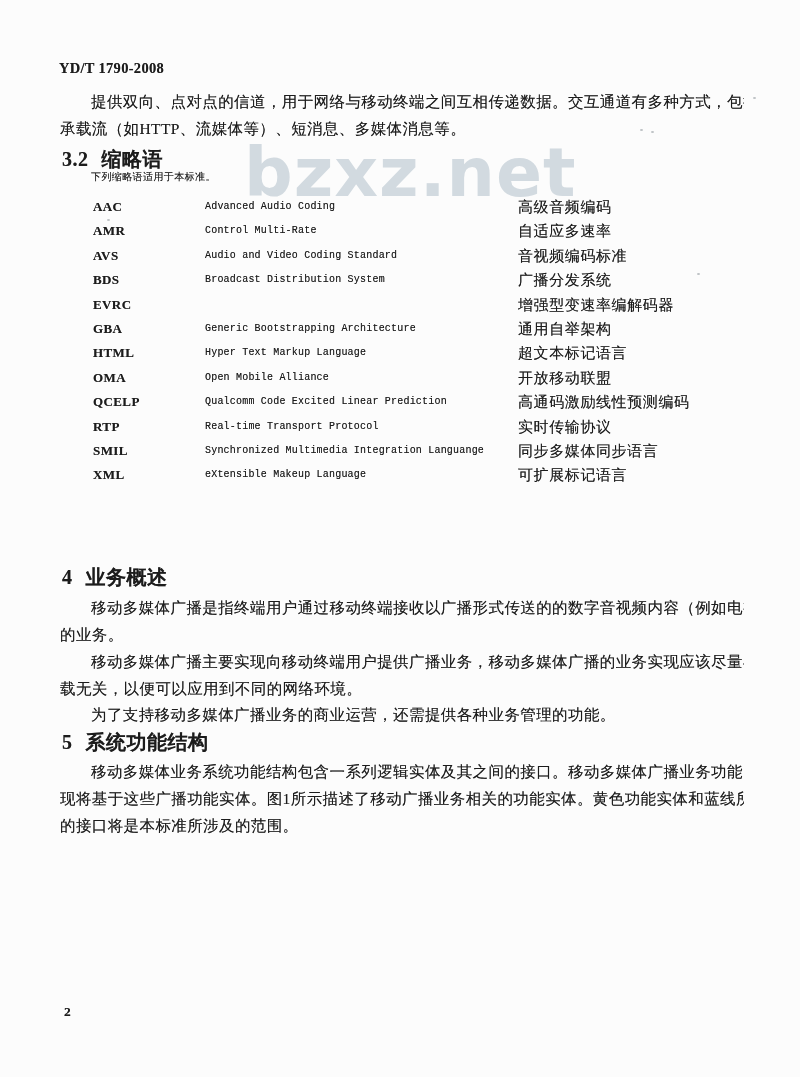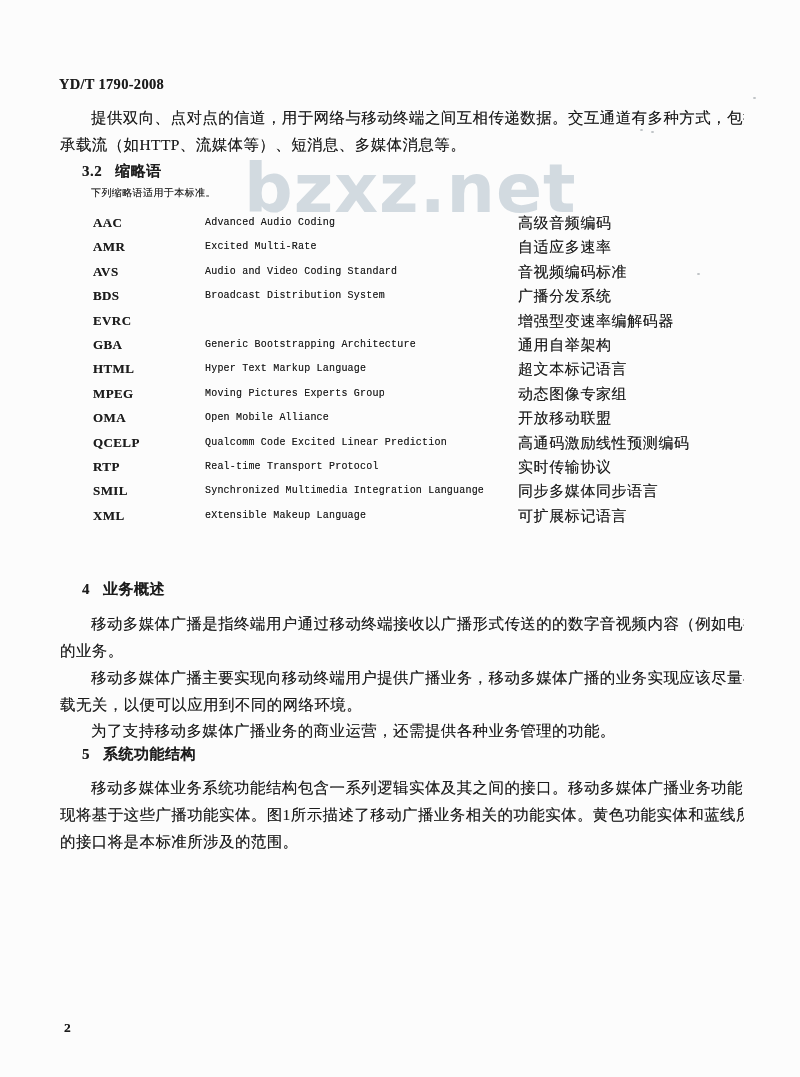--- a/index.html
+++ b/index.html
@@ -10,21 +10,21 @@
   .page{
     position:relative;
     width:800px;height:1077px;
     margin:0 auto;
     background:#fcfcfc;
     overflow:hidden;
     font-family:"Liberation Serif","DejaVu Serif","DejaVu Sans",serif;
     color:var(--text-color);
     text-shadow:0 0 .4px rgba(20,20,20,.55);
   }
-  .abs{position:absolute;margin-top:16px;}
+  .abs{position:absolute;}
   .doc-header{
     left:59px;top:60px;
     font-size:14.5px;font-weight:bold;letter-spacing:.3px;
   }
   .watermark{
     left:244px;top:133px;
     font-family:"DejaVu Sans","Liberation Sans",sans-serif;
     font-size:68px;font-weight:bold;letter-spacing:1px;
     color:var(--wm-color);
     text-shadow:none;
@@ -34,22 +34,22 @@
   .para{
     left:60px;width:684px;
     font-size:15.5px;letter-spacing:.4px;
     z-index:1;
   }
   .para .line{
     height:27px;line-height:27px;white-space:nowrap;overflow:hidden;
   }
   .indent{padding-left:31px;}
   .sec-heading{
-    left:82px;
-    font-size:15px;font-weight:bold;letter-spacing:.5px;
+    left:62px;
+    font-size:20px;font-weight:bold;letter-spacing:.5px;
     z-index:1;
   }
   .sec-heading .sec-num{margin-right:13px;}
   .lead-line{
     left:91px;
     font-size:10px;letter-spacing:.4px;z-index:1;
   }
   .abbr-table{
     left:60px;top:195px;width:690px;z-index:1;
   }
@@ -98,21 +98,21 @@
   <div class="abs lead-line" style="top:170px">下列缩略语适用于本标准。</div>
 
   <div class="abs abbr-table">
     <div class="abbr-row">
       <span class="c-abbr">AAC</span>
       <span class="c-en">Advanced Audio Coding</span>
       <span class="c-zh">高级音频编码</span>
     </div>
     <div class="abbr-row">
       <span class="c-abbr">AMR</span>
-      <span class="c-en">Excited Multi-Rate</span>
+      <span class="c-en">Control Multi-Rate</span>
       <span class="c-zh">自适应多速率</span>
     </div>
     <div class="abbr-row">
       <span class="c-abbr">AVS</span>
       <span class="c-en">Audio and Video Coding Standard</span>
       <span class="c-zh">音视频编码标准</span>
     </div>
     <div class="abbr-row">
       <span class="c-abbr">BDS</span>
       <span class="c-en">Broadcast Distribution System</span>
@@ -124,25 +124,20 @@
     </div>
     <div class="abbr-row">
       <span class="c-abbr">GBA</span>
       <span class="c-en">Generic Bootstrapping Architecture</span>
       <span class="c-zh">通用自举架构</span>
     </div>
     <div class="abbr-row">
       <span class="c-abbr">HTML</span>
       <span class="c-en">Hyper Text Markup Language</span>
       <span class="c-zh">超文本标记语言</span>
-    </div>
-    <div class="abbr-row">
-      <span class="c-abbr">MPEG</span>
-      <span class="c-en">Moving Pictures Experts Group</span>
-      <span class="c-zh">动态图像专家组</span>
     </div>
     <div class="abbr-row">
       <span class="c-abbr">OMA</span>
       <span class="c-en">Open Mobile Alliance</span>
       <span class="c-zh">开放移动联盟</span>
     </div>
     <div class="abbr-row">
       <span class="c-abbr">QCELP</span>
       <span class="c-en">Qualcomm Code Excited Linear Prediction</span>
       <span class="c-zh">高通码激励线性预测编码</span>

